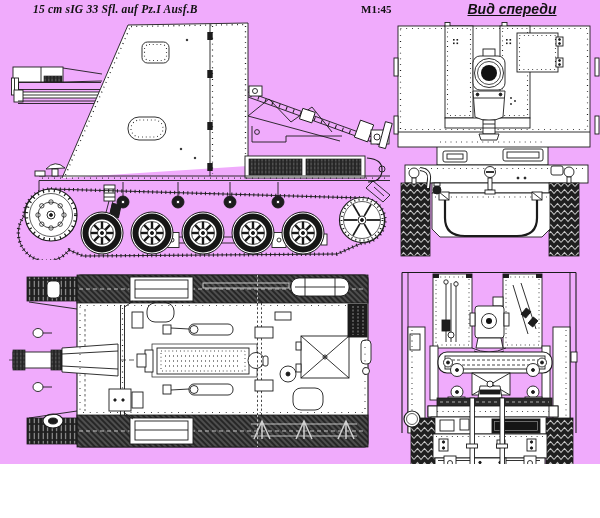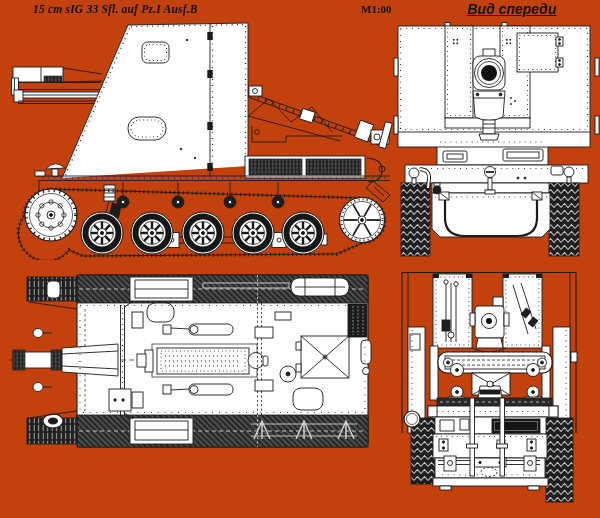--- a/index.html
+++ b/index.html
@@ -1,16 +1,16 @@
 <!DOCTYPE html>
 <html><head>
 <meta charset="utf-8">
 <style>
   html,body{margin:0;padding:0;background:#ffffff;}
-  .page{position:relative;width:600px;height:518px;background:#c2410c;overflow:hidden;
+  .page{position:relative;width:600px;height:464px;background:#f0abfc;overflow:hidden;
         font-family:"Liberation Sans",sans-serif;color:#111;}
   .title{position:absolute;left:33px;top:3px;font-family:"Liberation Serif",serif;
          font-style:italic;font-weight:bold;font-size:11.5px;letter-spacing:.2px;white-space:nowrap;}
   .scale{position:absolute;left:361px;top:3px;font-family:"Liberation Serif",serif;
          font-weight:bold;font-size:11px;white-space:nowrap;}
   .vlabel{position:absolute;width:200px;text-align:center;font-weight:bold;font-style:italic;
           text-decoration:underline;white-space:nowrap;}
   .front-label{left:412px;top:1px;font-size:14px;}
   .rear-label{left:396px;top:257px;font-size:11.5px;}
   svg.v{position:absolute;}
@@ -18,21 +18,21 @@
   .front{left:393px;top:20px;}
   .topv{left:5px;top:272px;}
   .rear{left:400px;top:272px;}
 </style>
 </head>
 <body>
 
 <div class="page">
 
   <div class="title">15 cm sIG 33 Sfl. auf Pz.I Ausf.B</div>
-  <div class="scale">M1:00</div>
+  <div class="scale">M1:45</div>
   <div class="vlabel front-label">Вид спереди</div>
 
   <svg width="0" height="0" style="position:absolute">
     <defs>
       <pattern id="sgr" width="3.5" height="4" patternUnits="userSpaceOnUse">
         <rect width="3.5" height="4" fill="#242424"></rect>
         <line x1="1.7" y1="0.5" x2="1.7" y2="3.5" stroke="#909090" stroke-width="0.7"></line>
       </pattern>
       <pattern id="ftrk" width="14" height="7" patternUnits="userSpaceOnUse">
         <rect width="14" height="7" fill="#1f1f1f"></rect>

